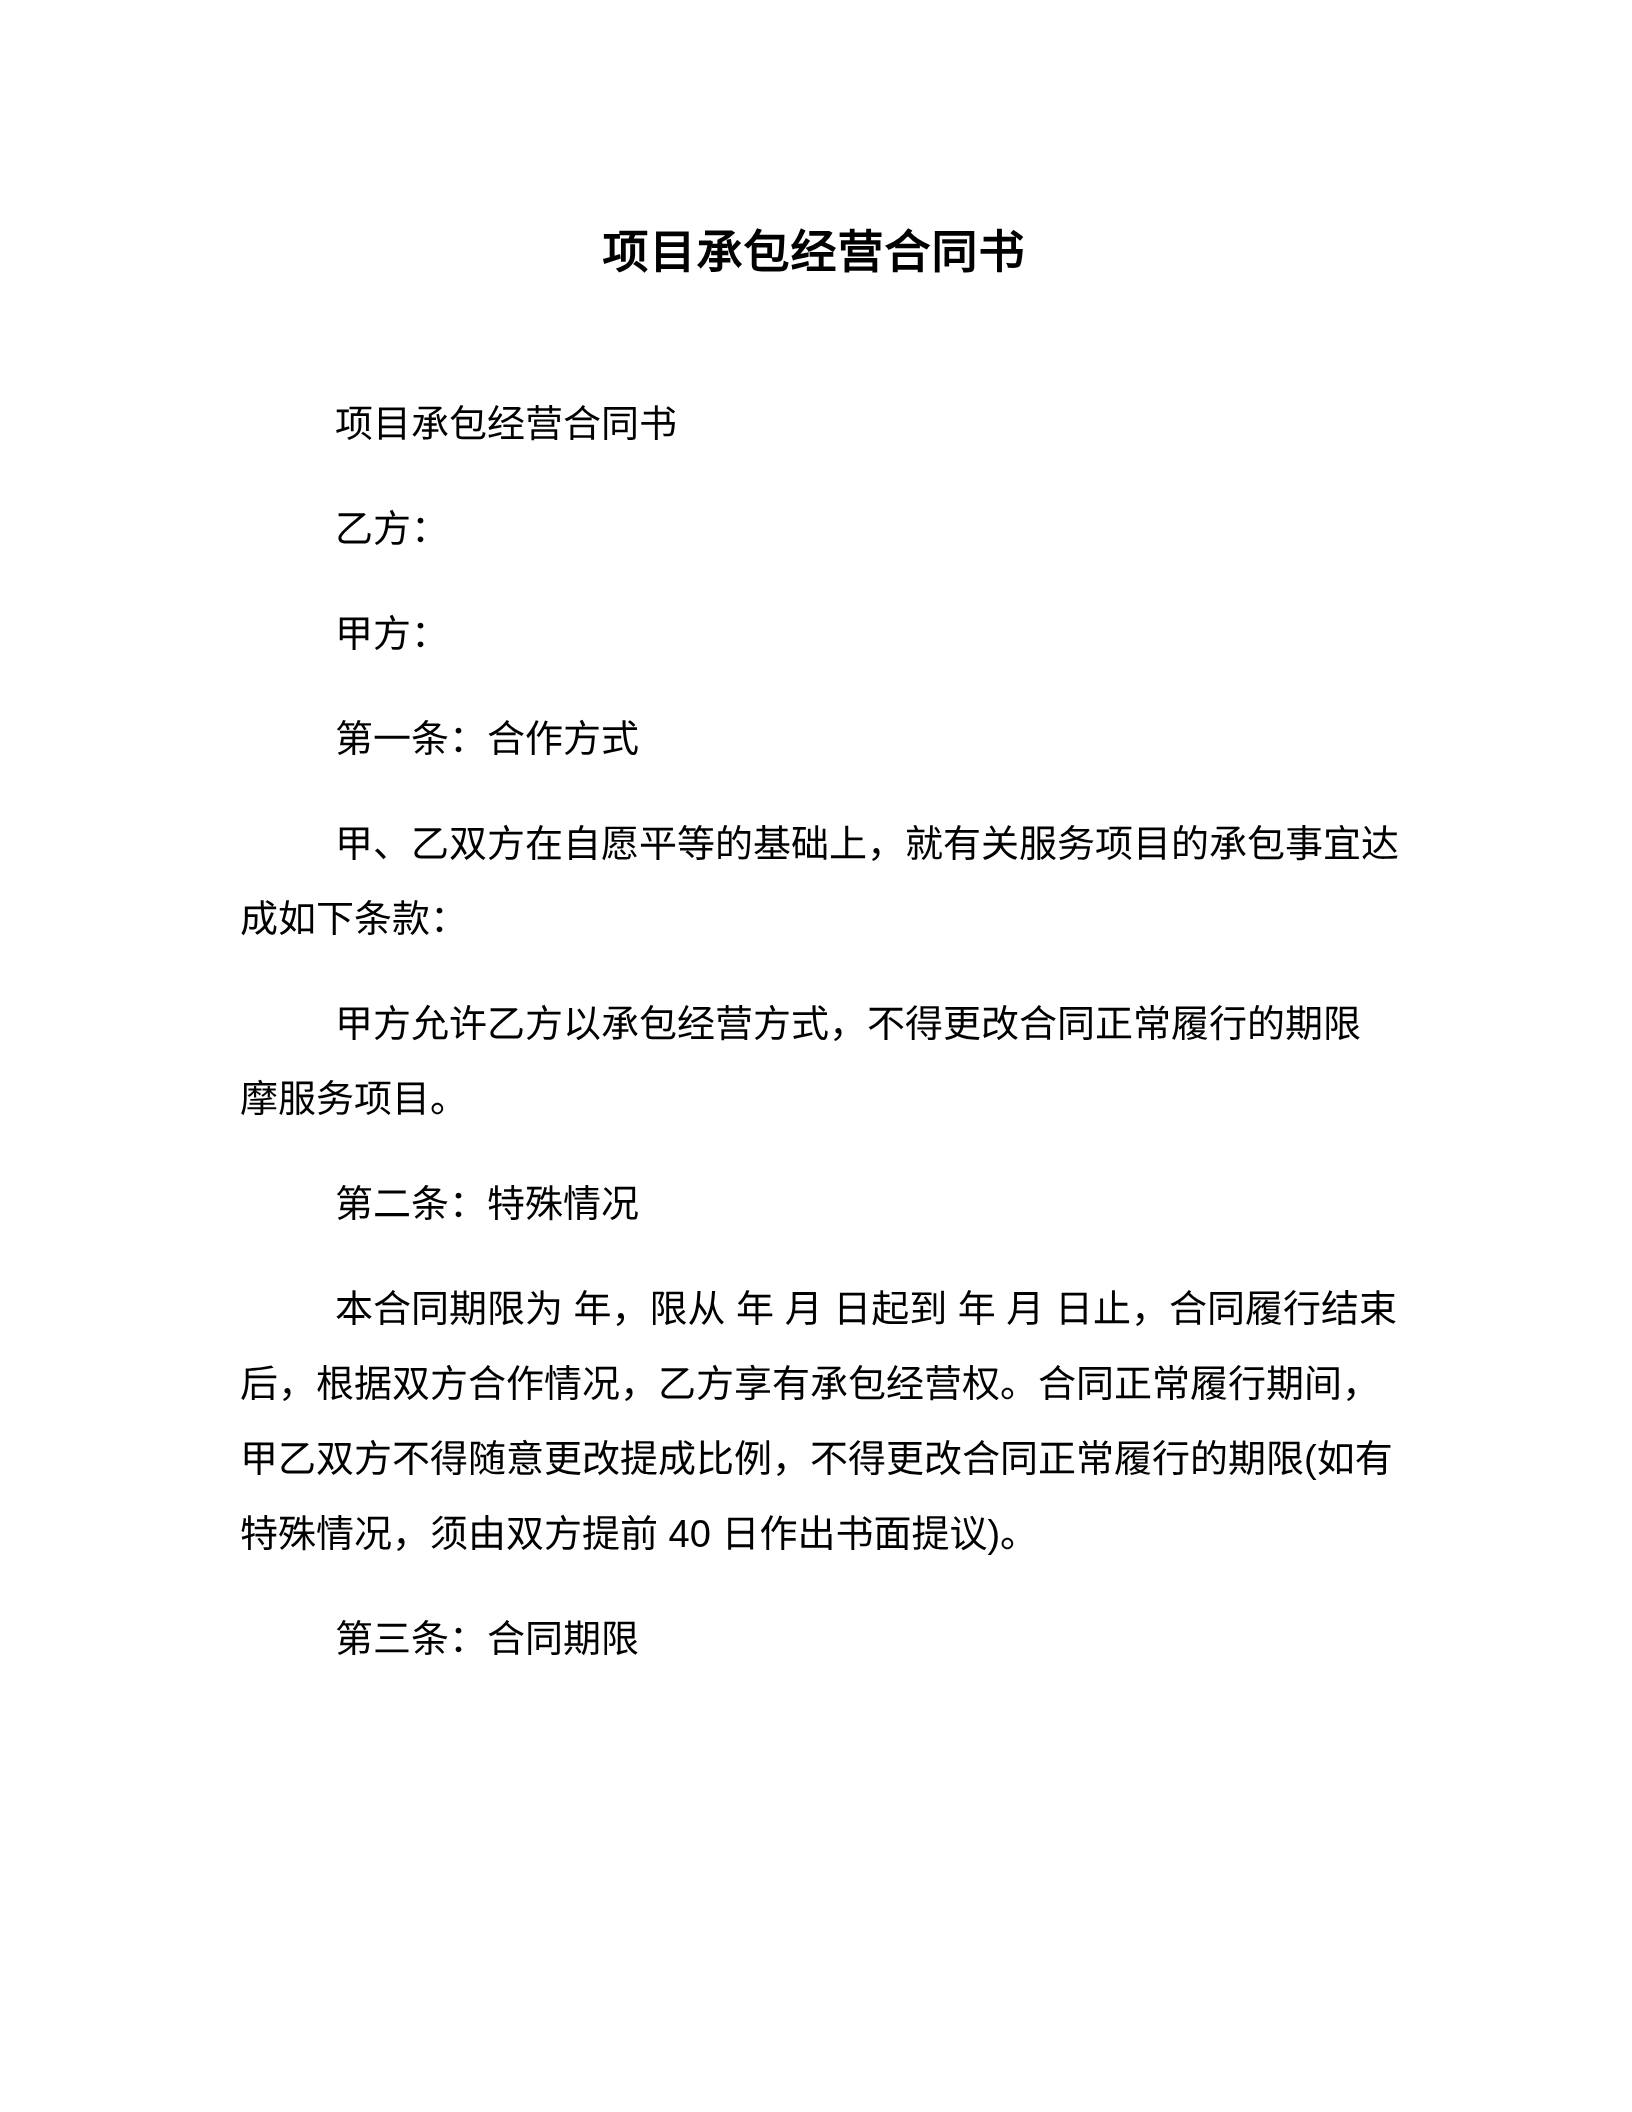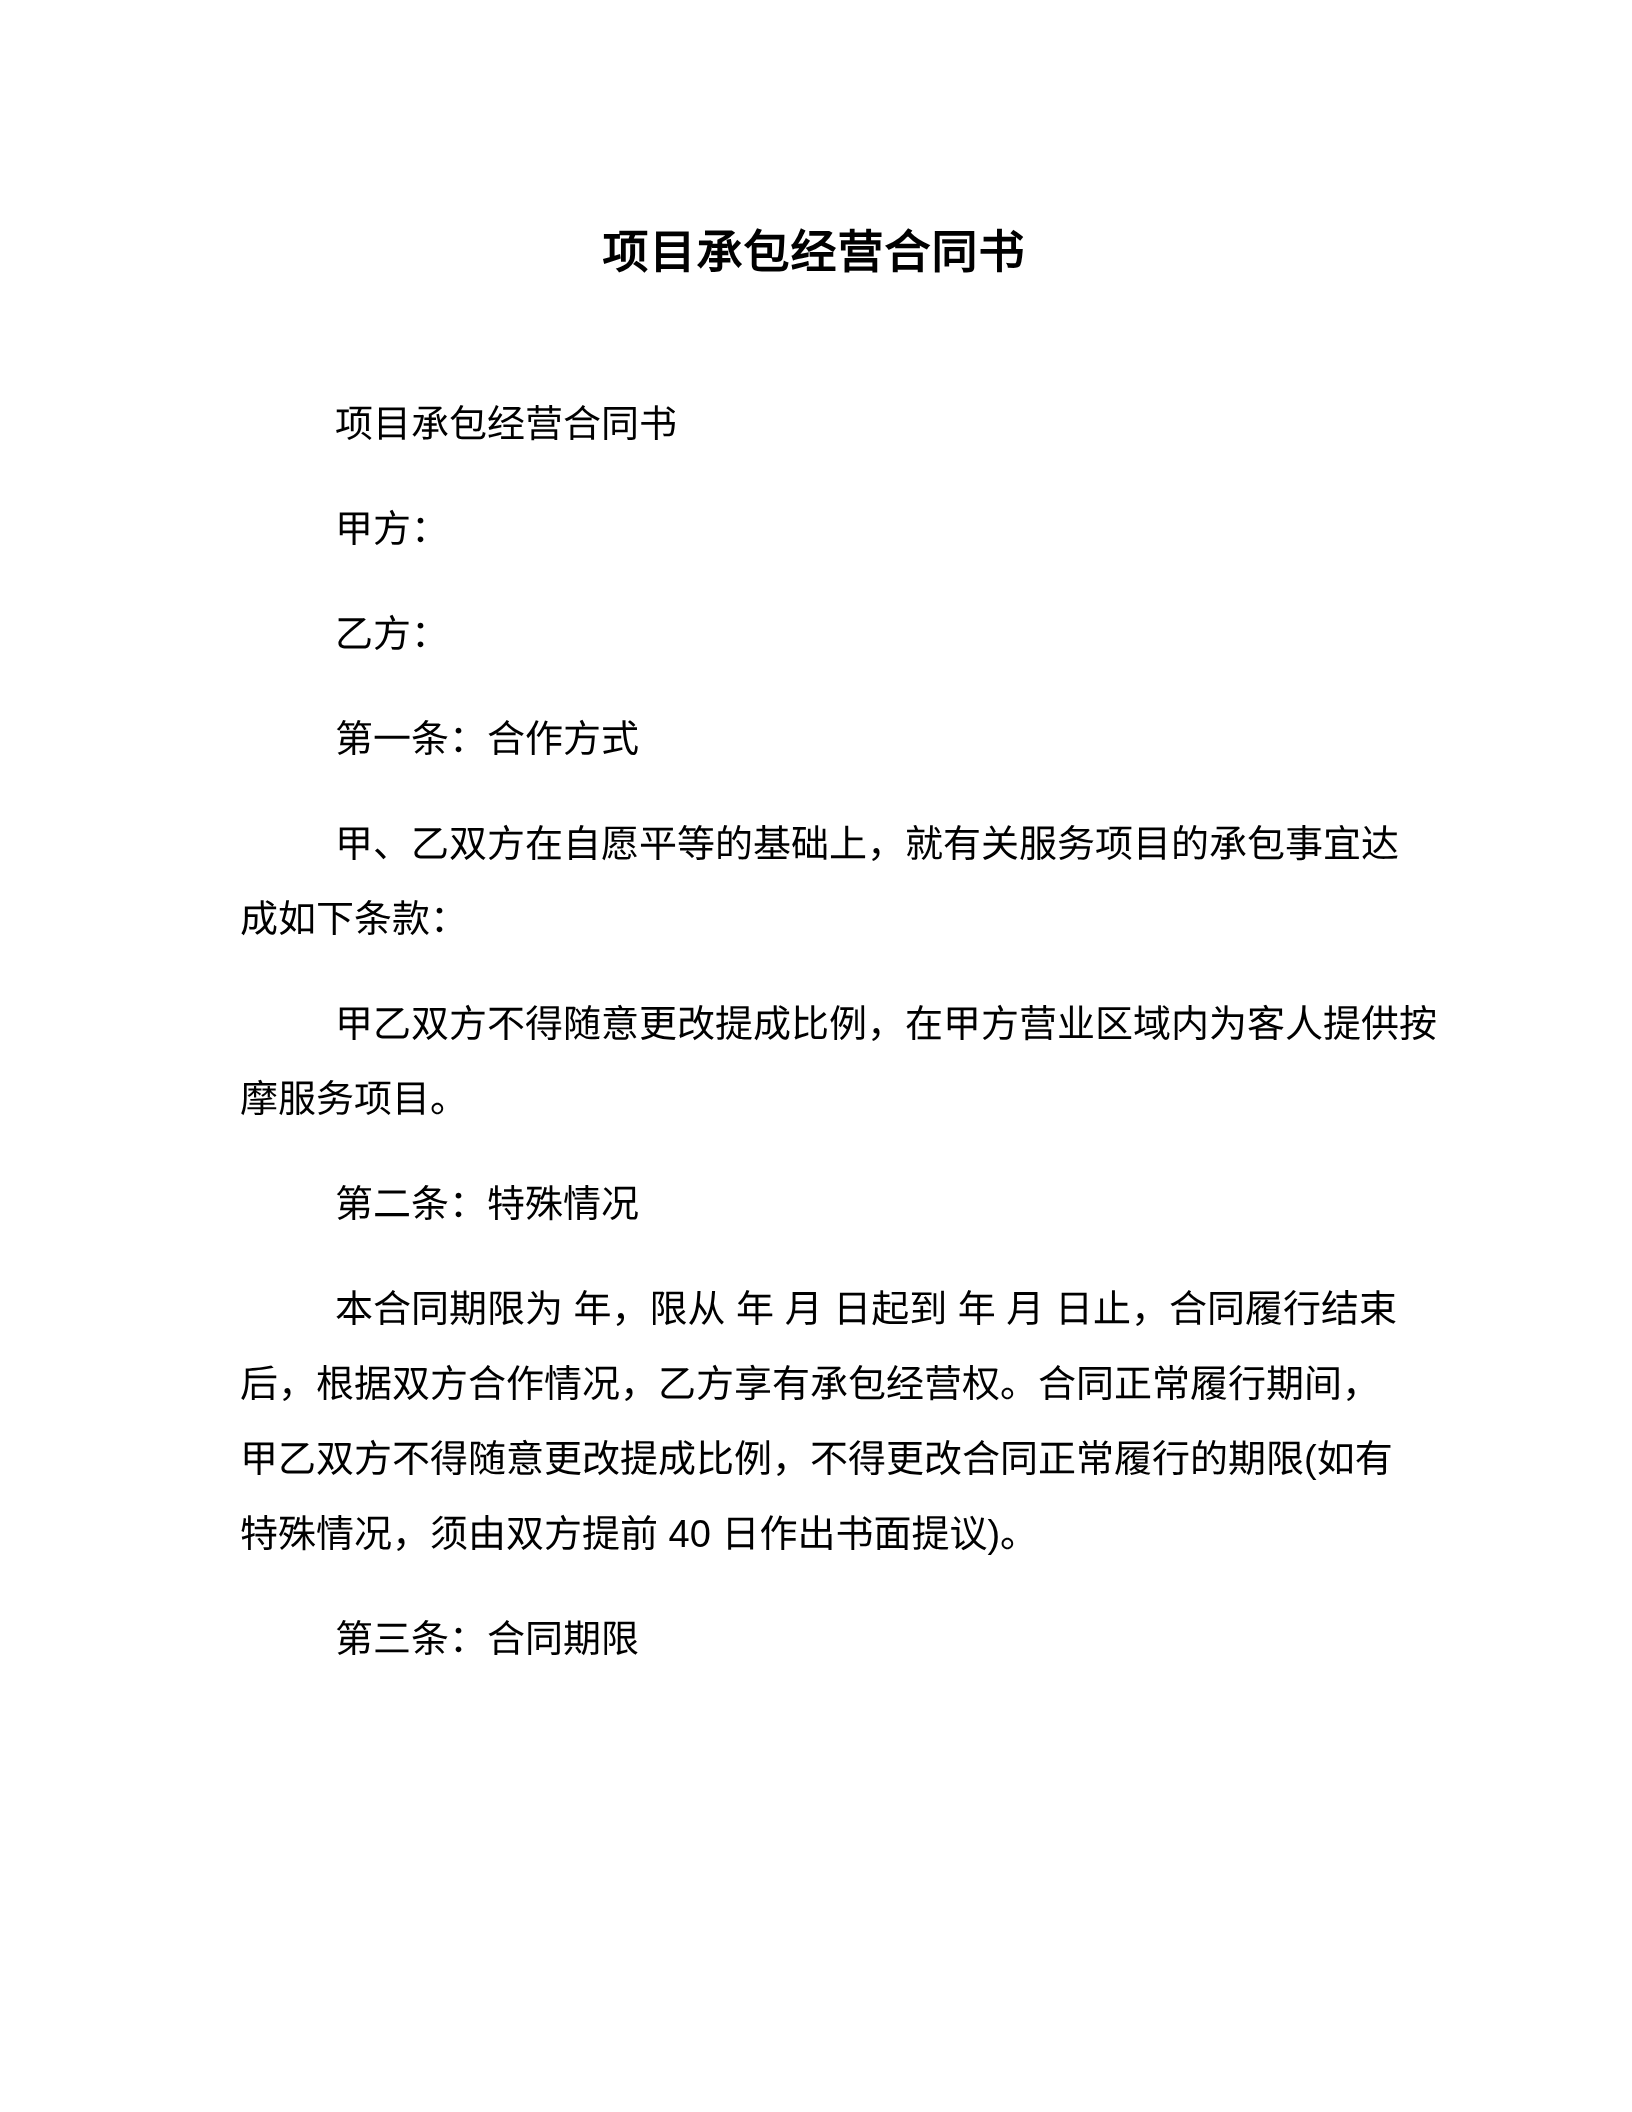--- a/index.html
+++ b/index.html
@@ -41,26 +41,26 @@
     color: #000000;
   }
 </style>
 </head>
 <body>
 
 <div class="page">
   <h1 class="doc-title">项目承包经营合同书</h1>
 
   <p class="para">项目承包经营合同书</p>
+  <p class="para">乙方：</p>
   <p class="para">甲方：</p>
-  <p class="para">乙方：</p>
   <p class="para">第一条：合作方式</p>
   <p class="para">甲、乙双方在自愿平等的基础上，就有关服务项目的承包事宜达
 成如下条款：</p>
-  <p class="para">甲乙双方不得随意更改提成比例，在甲方营业区域内为客人提供按
+  <p class="para">甲方允许乙方以承包经营方式，不得更改合同正常履行的期限
 摩服务项目。</p>
   <p class="para">第二条：特殊情况</p>
   <p class="para">本合同期限为 年，限从 年 月 日起到 年 月 日止，合同履行结束
 后，根据双方合作情况，乙方享有承包经营权。合同正常履行期间，
 甲乙双方不得随意更改提成比例，不得更改合同正常履行的期限(如有
 特殊情况，须由双方提前 40 日作出书面提议)。</p>
   <p class="para">第三条：合同期限</p>
 </div>
 
 </body></html>

